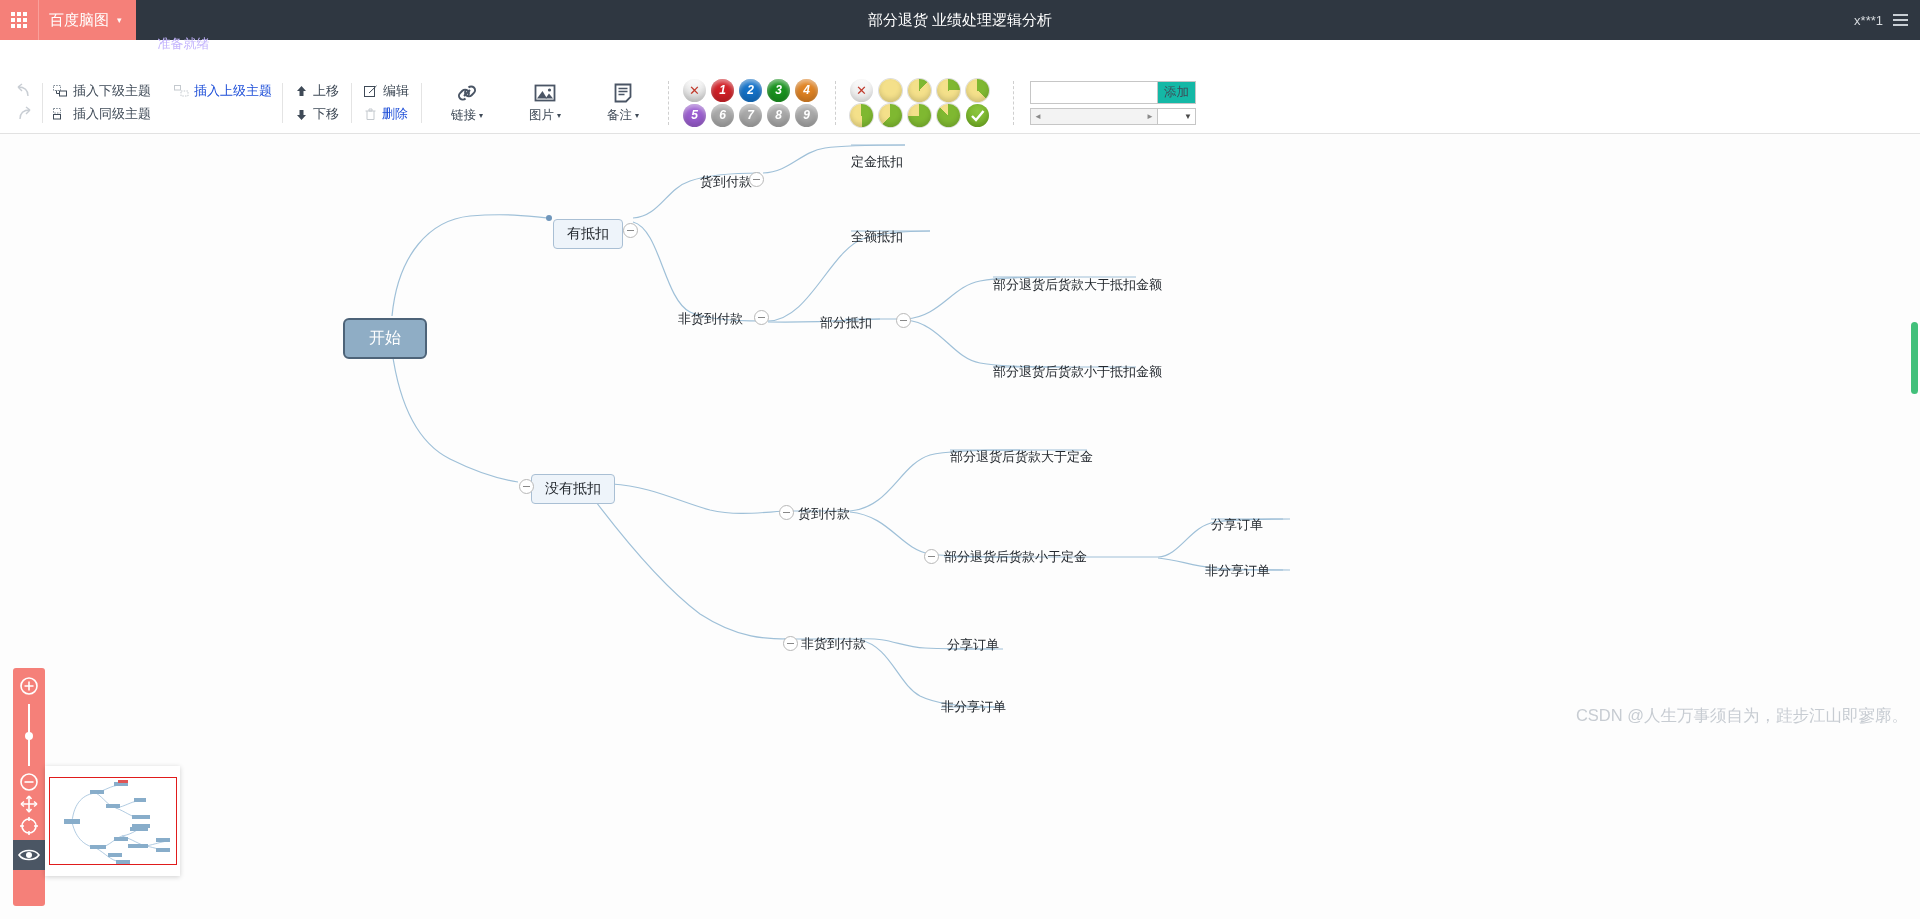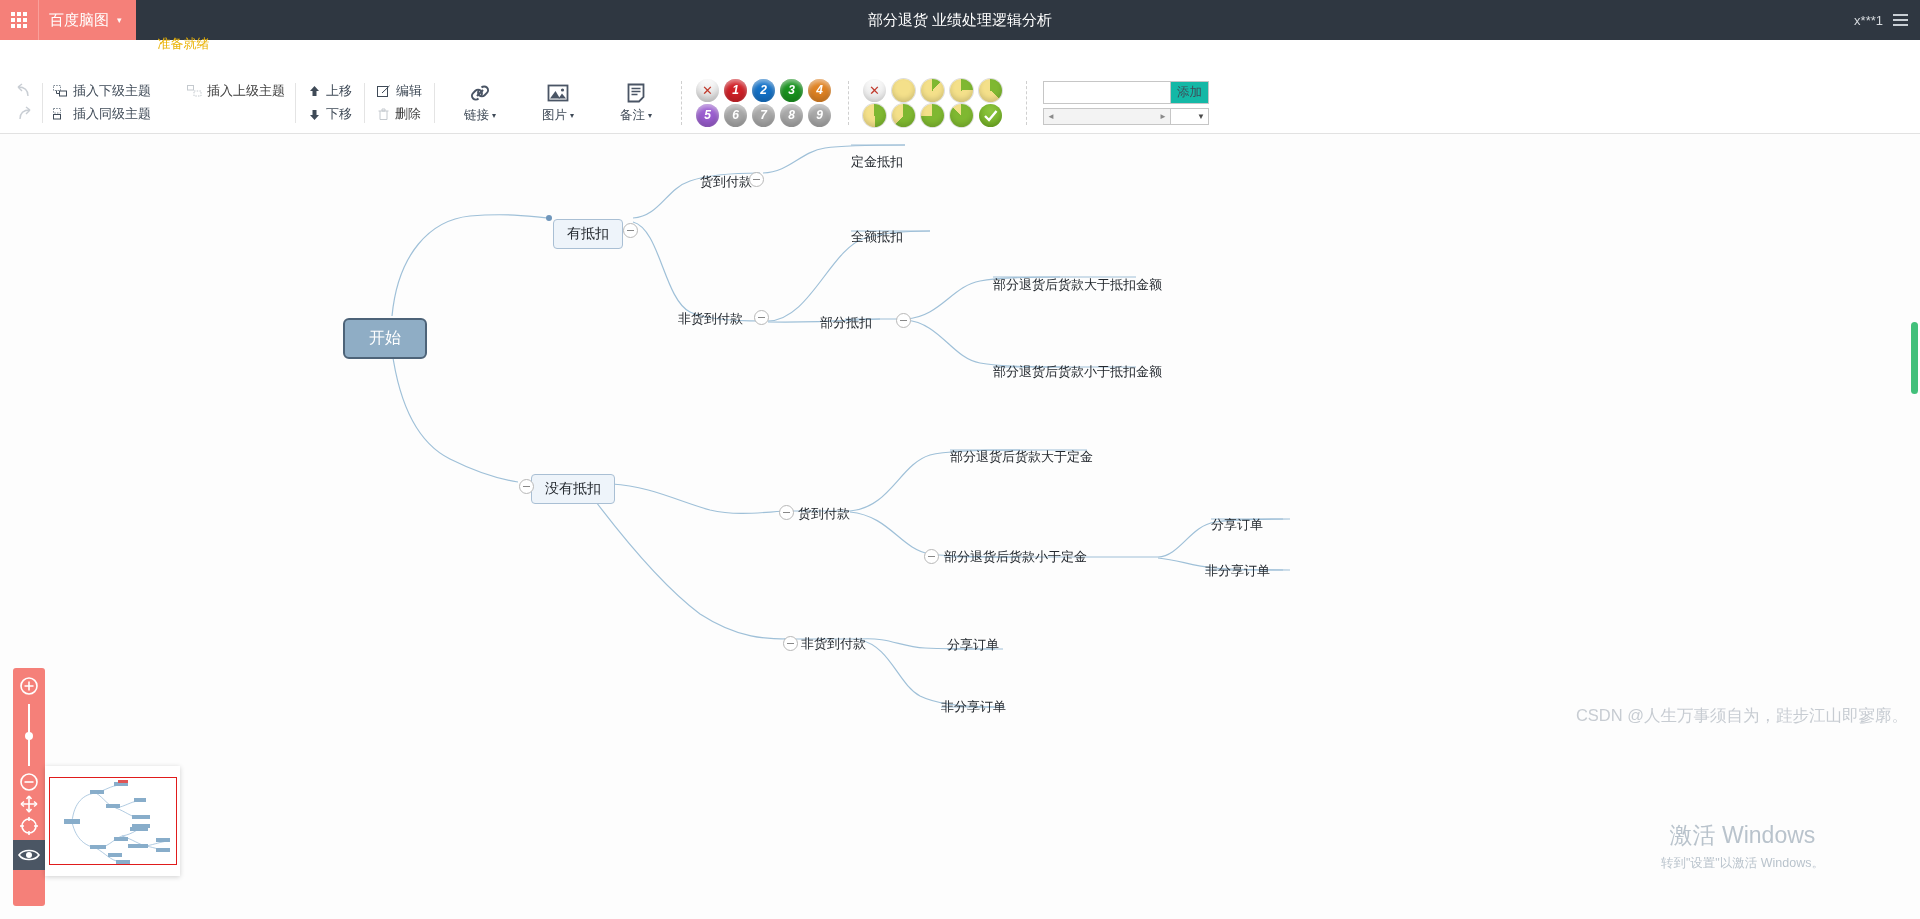--- a/index.html
+++ b/index.html
@@ -21,21 +21,21 @@
     display:flex; align-items:center; justify-content:center;
   }
   .grid-glyph { display:grid; grid-template-columns:repeat(3,4px); grid-template-rows:repeat(3,4px); gap:2px; }
   .grid-glyph i { background:#fff; width:4px; height:4px; display:block; }
   .brand {
     height:40px; background:#f58079; color:#fff; font-size:15px;
     display:flex; align-items:center; padding:0 14px 0 10px; gap:8px;
     border-left:1px solid #f9a09a;
   }
   .brand .caret { font-size:9px; opacity:.95; }
-  .status-text { color:#eab308; font-size:13px; margin-left:22px;margin-top:48px; }
+  .status-text { color:#c4b5fd; font-size:13px; margin-left:22px;margin-top:48px; }
   .title-center {
     position:absolute; left:0; right:0; top:0; height:40px;
     display:flex; align-items:center; justify-content:center;
     color:#ffffff; font-size:15px; pointer-events:none;
   }
   .user-area {
     position:absolute; right:12px; top:0; height:40px; display:flex;
     align-items:center; gap:10px; color:#d6dade; font-size:13px;
   }
   .user-area .dots { letter-spacing:0px; }
@@ -65,22 +65,22 @@
   .tsep.dash { border-left:1px dashed #cfcfcf; background:transparent; width:0; }
 
   .undo-col { display:flex; flex-direction:column; gap:7px; padding:0 8px; }
   .arrow-ico { width:20px; height:16px; }
 
   .stack2 { display:flex; flex-direction:column; gap:5px; }
   .titem {
     display:flex; align-items:center; gap:5px; font-size:13px; color:#3f4a57;
     white-space:nowrap; cursor:pointer;
   }
-  .titem.dis { color:#404040; cursor:default; }
-  .twocol { display:flex; gap:16px;font-family:Liberation Serif, serif; }
+  .titem.dis { color:#1d4ed8; cursor:default; }
+  .twocol { display:flex; gap:3px;font-family:Liberation Serif, serif; }
   .twocol .col { display:flex; flex-direction:column; gap:5px; padding:0 10px; }
 
   .bigbtn {
     display:flex; flex-direction:column; align-items:center; gap:2px;
     font-size:12.5px; color:#3f4a57; cursor:pointer; width:58px;
   }
   .bigbtn .cap { display:flex; align-items:center; gap:3px; }
   .bigbtn .cap .car { font-size:8px; }
 
   
@@ -505,19 +505,15 @@
           <rect x="106" y="60" width="14" height="4"></rect>
           <rect x="106" y="70" width="14" height="4"></rect>
           <rect x="58" y="75" width="14" height="4"></rect>
           <rect x="66" y="82" width="14" height="4"></rect>
         </g>
         <rect x="68" y="2" width="10" height="3" fill="#e05555"></rect>
       </svg>
     </div>
   </div>
 
-  <div class="winmark">
-    <div class="l1">激活 Windows</div>
-    <div class="l2">转到"设置"以激活 Windows。</div>
-  </div>
   <div class="csdn">CSDN @人生万事须自为，跬步江山即寥廓。</div>
 
 </div>
 
 </body></html>

